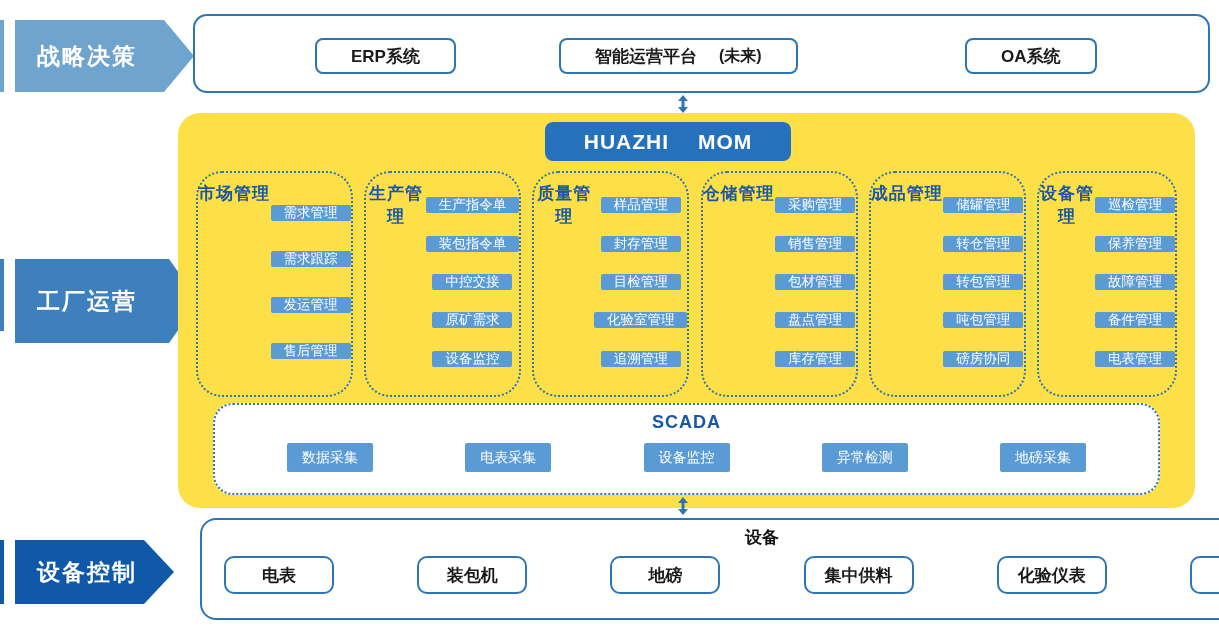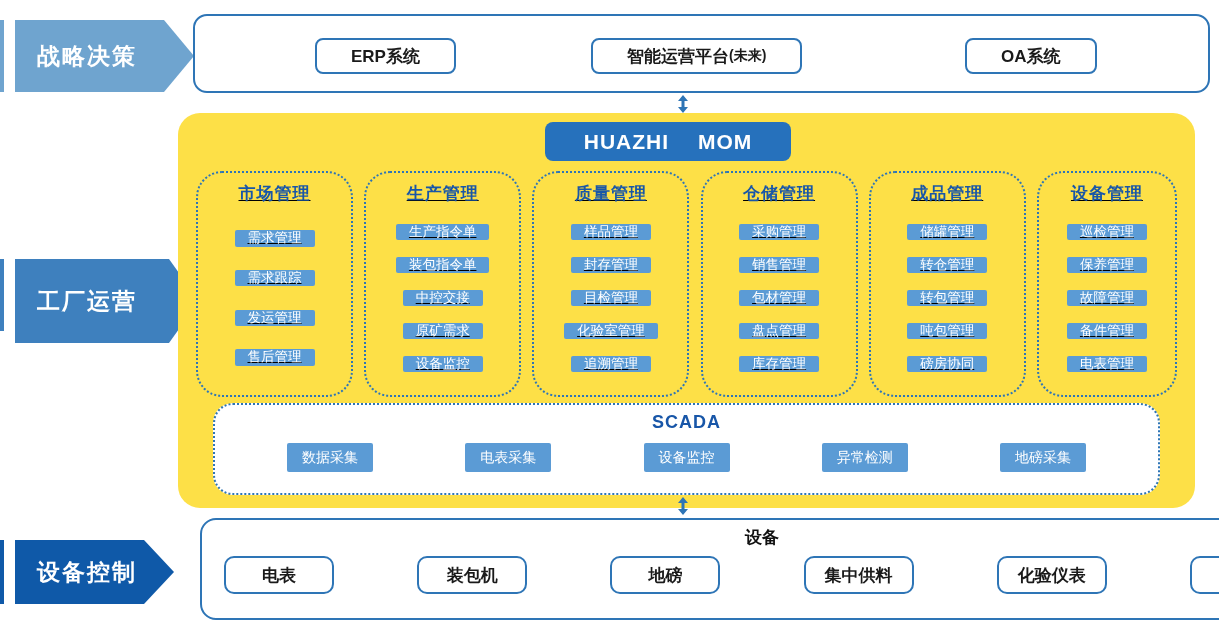--- a/index.html
+++ b/index.html
@@ -20,21 +20,21 @@
   .top-box {
     position: absolute; left: 193px; top: 14px; width: 1017px; height: 79px;
     border: 2px solid #2E75B6; border-radius: 14px; background: #fff;
   }
   .sys-box {
     position: absolute; top: 22px; height: 36px; background: #fff;
     border: 2px solid #2E75B6; border-radius: 8px; display: flex;
     align-items: center; justify-content: center; padding: 0 34px;
     font-weight: bold; font-size: 17px; color: #1a1a1a; white-space: nowrap;
   }
-  .sys-suffix { font-size: 14px; font-weight: bold; }
+  .sys-suffix { font-size: 16px; font-weight: bold; margin-left: 6px; }
 
   
   .vconn { position: absolute; width: 14px; height: 18px; }
 
   
   .panel {
     position: absolute; left: 178px; top: 113px; width: 1017px; height: 395px;
     background: #fde047; border-radius: 22px;
   }
   .mom-bar {
@@ -42,21 +42,21 @@
     background: #2671BC; border-radius: 8px; color: #fff; font-weight: bold;
     font-size: 21px; letter-spacing: 1px; word-spacing: 22px;
     display: flex; align-items: center; justify-content: center;
   }
   .cols {
     position: absolute; left: 18px; top: 58px; width: 981px; height: 226px;
     display: flex; justify-content: space-between;
   }
   .col {
     width: 157px; height: 100%; border: 2px dotted #2E75B6; border-radius: 26px;
-    display: flex; flex-direction: column; background: transparent; text-decoration: underline;
+    display: flex; flex-direction: row; background: transparent;
   }
   .col-header {
     margin-top: 9px; text-align: center; font-weight: bold; font-size: 17px;
     color: #1856A8; letter-spacing: 1px;
   }
   .col-items {
     flex: 1; display: flex; flex-direction: column; justify-content: space-evenly;
     align-items: center; padding: 2px 0 6px 0;
   }
   .chip {
@@ -112,21 +112,21 @@
 
   <div class="edge-bar" style="top:540px;height:64px;background:#0F59A8;"></div>
   <div class="banner" style="top:540px;width:159px;height:64px;background:#0F59A8;">
     <span>设备控制</span>
   </div>
 
   <div class="top-box">
     <div class="sys-box" style="left:120px;">
       <span>ERP系统</span>
     </div>
-    <div class="sys-box" style="left:396px;">
+    <div class="sys-box" style="left:364px;gap:16px;">
       <span>智能运营平台</span>
       <span class="sys-suffix">(未来)</span>
     </div>
     <div class="sys-box" style="left:770px;">
       <span>OA系统</span>
     </div>
   </div>
 
   <svg class="vconn" style="left:676px;top:95px;" viewBox="0 0 14 18">
     <path d="M7 0 L12 6 L8.5 6 L8.5 12 L12 12 L7 18 L2 12 L5.5 12 L5.5 6 L2 6 Z" fill="#2E75B6"></path>

